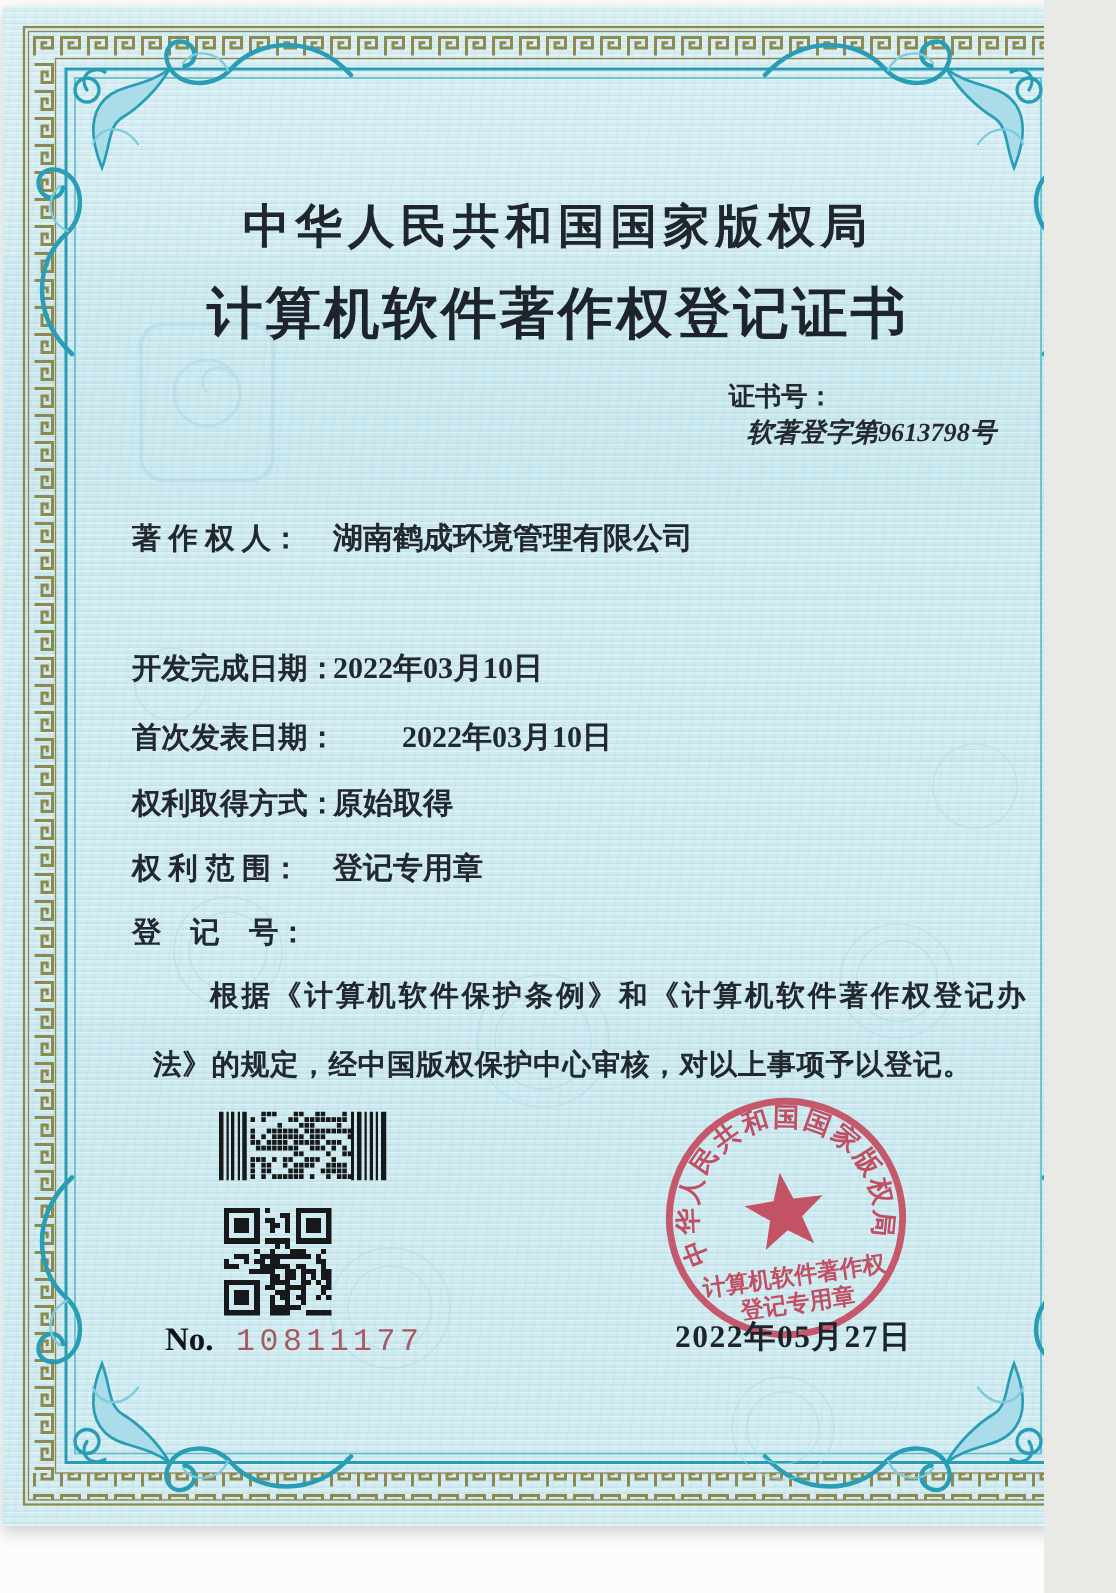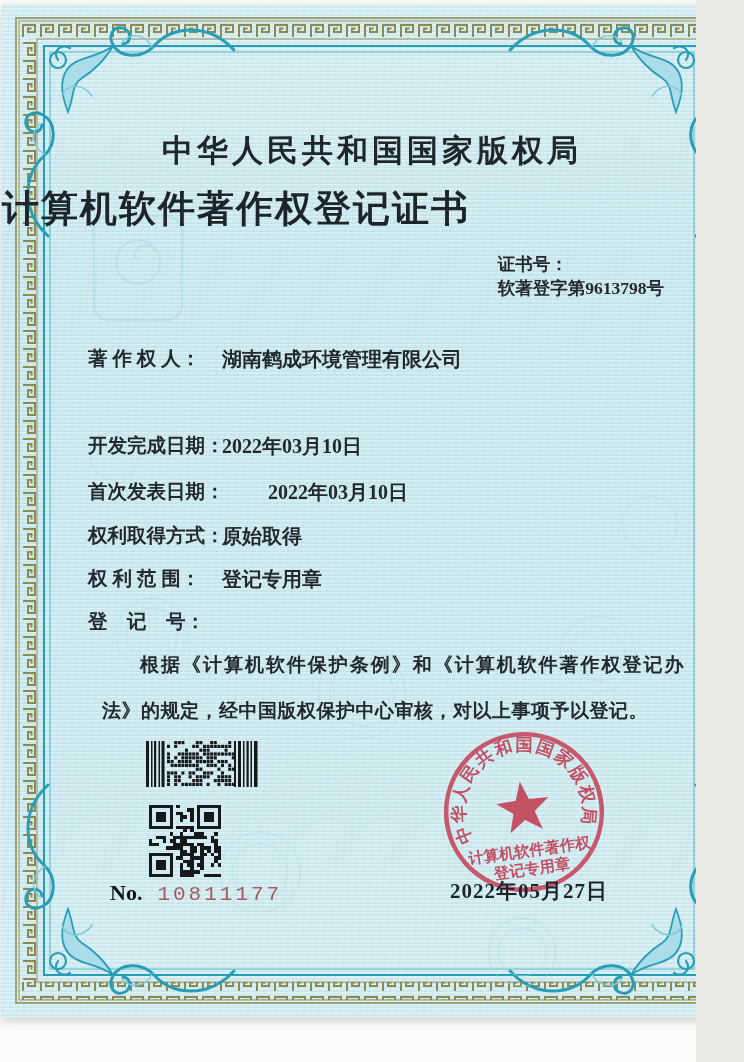--- a/index.html
+++ b/index.html
@@ -9,21 +9,21 @@
          background:linear-gradient(180deg,#d8eef3 0%,#cde9ef 25%,#cfeaf0 70%,#d5edf2 100%);
          box-shadow:0 4px 10px rgba(60,80,90,.25);}
   .texture{position:absolute;inset:0;pointer-events:none;
     background:
       repeating-linear-gradient(0deg, rgba(255,255,255,.30) 0 1px, rgba(116,186,202,.13) 1px 2px, rgba(255,255,255,0) 2px 4px),
       repeating-linear-gradient(94deg, rgba(130,198,212,.07) 0 2px, rgba(255,255,255,0) 2px 7px);}
   .deco{position:absolute;inset:0;pointer-events:none;}
   .abs{position:absolute;}
   .authority{left:0;right:0;text-align:center;font-weight:700;font-size:31px;
              letter-spacing:4px;color:#20262e;white-space:pre;}
-  .cert-title{left:0;right:0;text-align:left;font-weight:700;font-size:37px;
+  .cert-title{left:0;right:0;text-align:center;font-weight:700;font-size:37px;
               letter-spacing:2px;color:#1d242c;white-space:pre;}
   .certno{font-size:17.5px;font-weight:700;color:#23292f;white-space:pre;}
   .row{display:flex;align-items:flex-start;color:#22282f;}
   .flabel{width:134px;flex:0 0 134px;font-weight:700;font-size:19.5px;white-space:pre;}
   .fvalue{font-weight:700;font-size:20px;white-space:pre;line-height:29px;}
   .statement{width:582px;font-size:19px;font-weight:700;line-height:46px;color:#22282f;
              text-indent:2em;text-align:justify;word-break:break-all;letter-spacing:.5px;}
   .serial{display:flex;align-items:baseline;gap:15px;}
   .serial .no-label{font-size:22px;font-weight:700;color:#101418;}
   .serial .no-digits{font-family:"Liberation Mono","DejaVu Sans Mono",monospace;
@@ -93,21 +93,21 @@
           <circle cx="520" cy="948" r="24"></circle>
         <circle cx="648" cy="520" r="28"></circle>
         <circle cx="112" cy="452" r="24"></circle>
       </g>
     </svg>
 
     <div class="abs authority" style="top:126px;">中华人民共和国国家版权局</div>
     <div class="abs cert-title" style="top:180px;">计算机软件著作权登记证书</div>
     <div class="abs certno" style="top:227px;right:78px;">
       <span>证书号：</span>
-      <span style="">软著登字第9613798号</span>
+      <span style="margin-left:12px;font-style:italic;">软著登字第9613798号</span>
     </div>
 
     <div class="abs row" style="top:341px;left:86px;">
       <div class="flabel">著 作 权 人：</div>
       <div class="fvalue">湖南鹤成环境管理有限公司</div>
     </div>
     <div class="abs row" style="top:428px;left:86px;">
       <div class="flabel">开发完成日期：</div>
       <div class="fvalue">2022年03月10日</div>
     </div>

